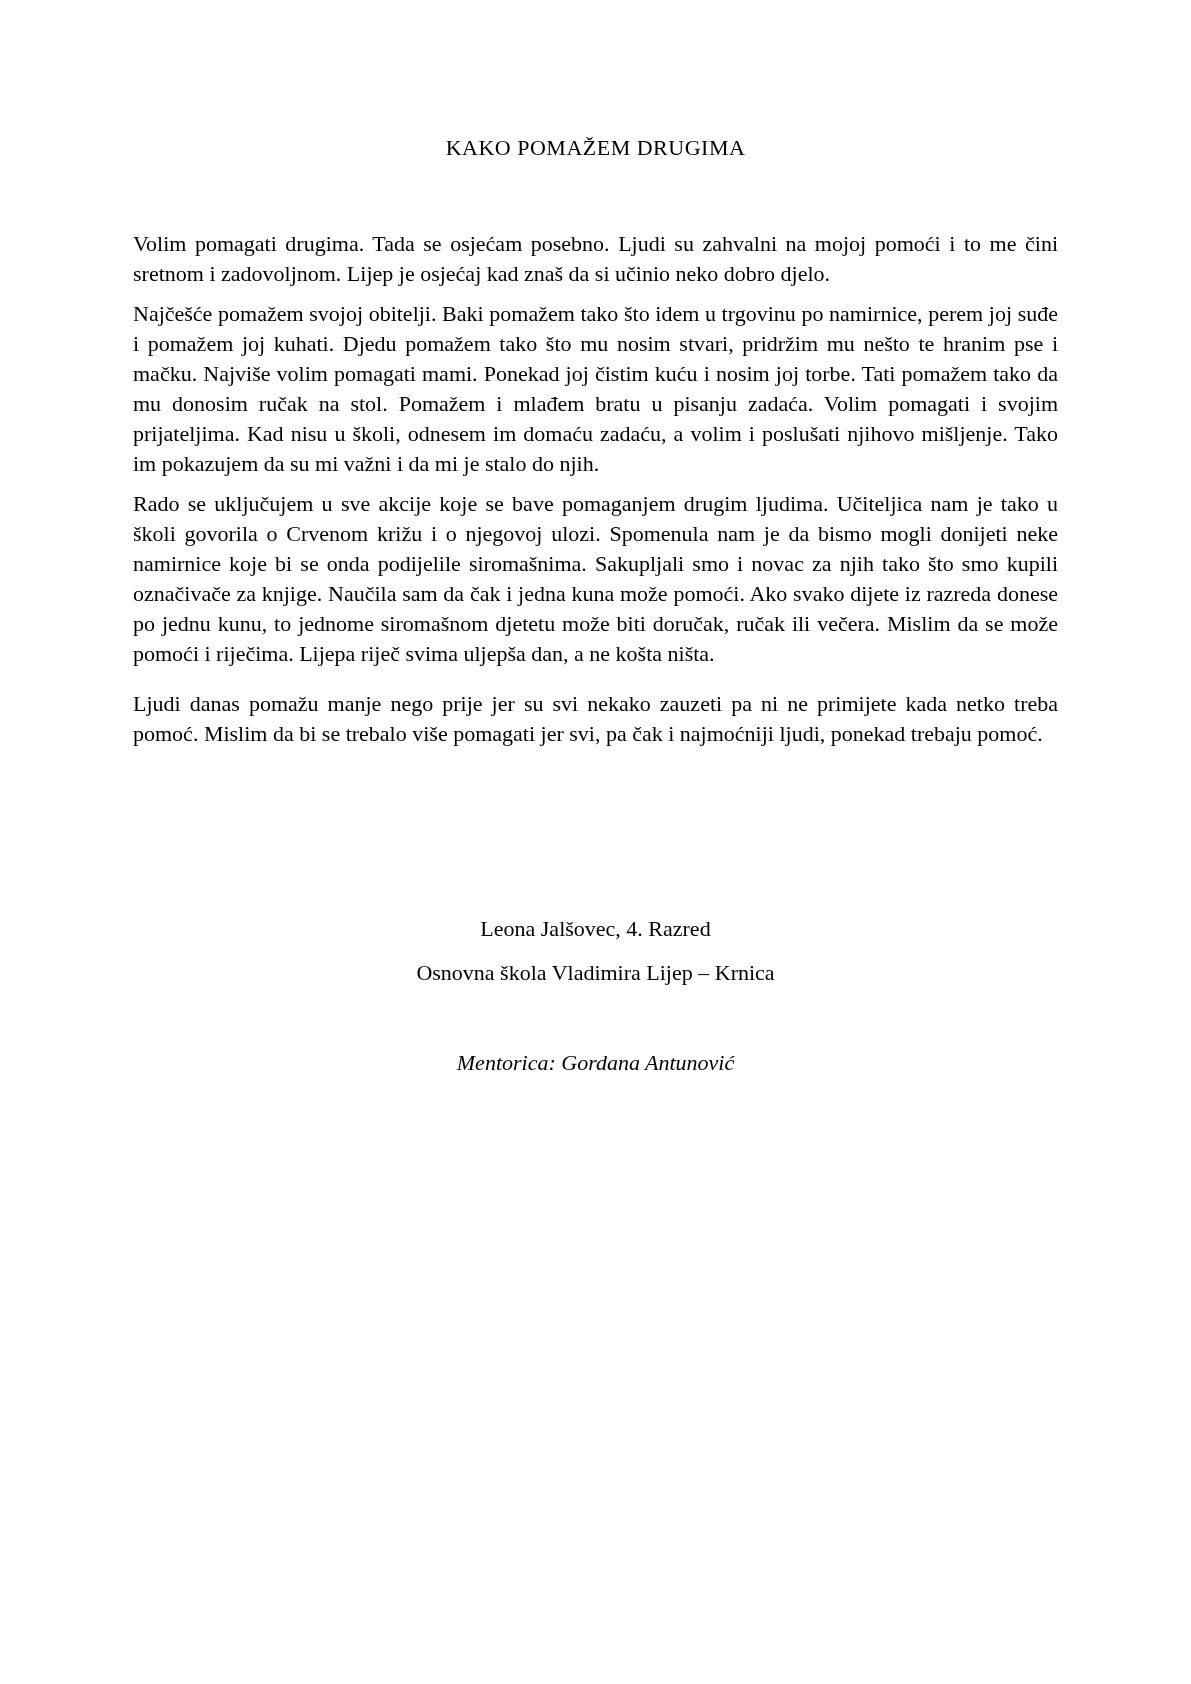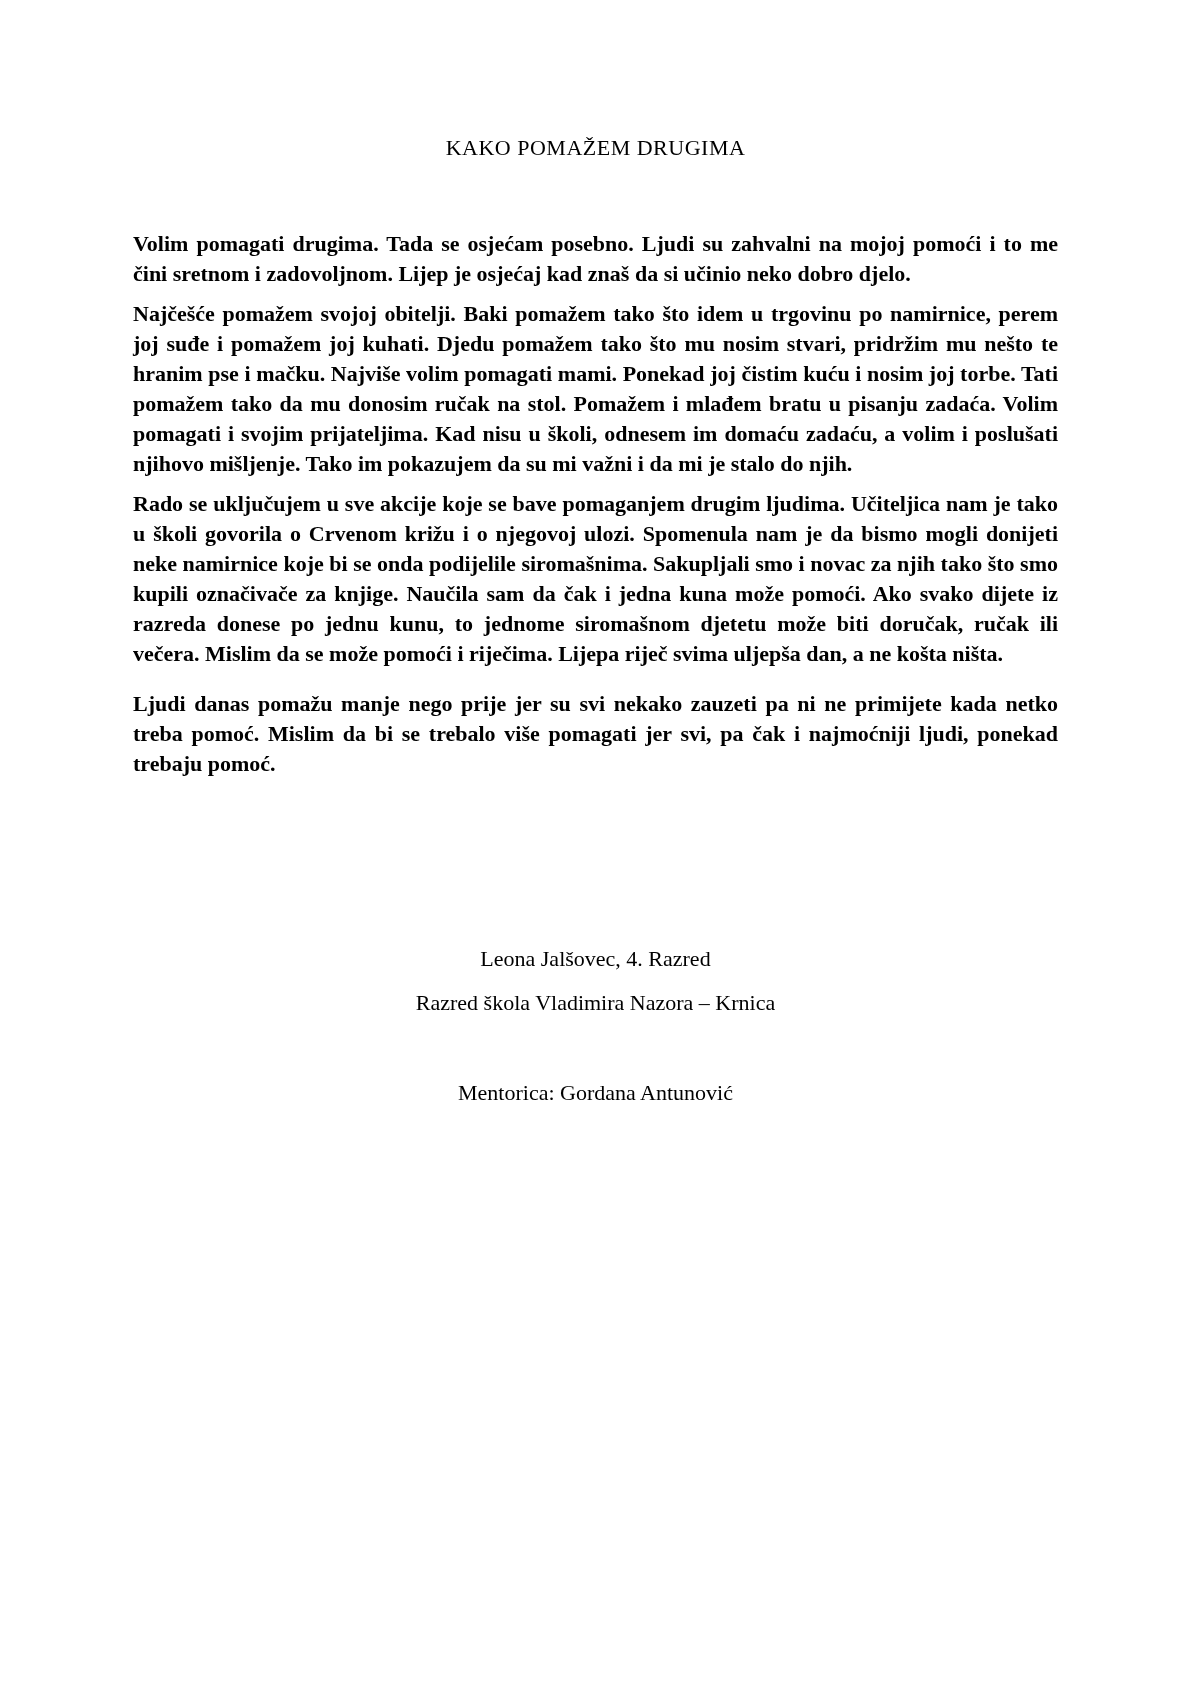--- a/index.html
+++ b/index.html
@@ -26,53 +26,53 @@
     text-align: center;
     font-size: 22px;
     font-weight: normal;
     margin: 0 0 66px 0;
     letter-spacing: 0.5px;
   }
   .essay p {
     margin: 0 0 10px 0;
     text-align: justify;
     text-justify: inter-word;
-    font-weight: bold;
   }
   .essay p.last-body-para {
     margin-top: 20px;
     margin-bottom: 8px;
   }
   .attribution {
     margin-top: 165px;
     text-align: center;
   }
   .attribution .attr-line {
     line-height: 30px;
   }
   .attribution .attr-school {
     margin-top: 14px;
   }
   .attribution .attr-mentor {
     margin-top: 60px;
+    font-style: italic;
   }
 </style>
 </head>
 <body>
 
 <div class="page">
 
   <h1 class="doc-title">KAKO POMAŽEM DRUGIMA</h1>
 
   <div class="essay">
     <p>Volim pomagati drugima. Tada se osjećam posebno. Ljudi su zahvalni na mojoj pomoći i to me čini sretnom i zadovoljnom. Lijep je osjećaj kad znaš da si učinio neko dobro djelo.</p>
     <p>Najčešće pomažem svojoj obitelji. Baki pomažem tako što idem u trgovinu po namirnice, perem joj suđe i pomažem joj kuhati. Djedu pomažem tako što mu nosim stvari, pridržim mu nešto te hranim pse i mačku. Najviše volim pomagati mami. Ponekad joj čistim kuću i nosim joj torbe. Tati pomažem tako da mu donosim ručak na stol. Pomažem i mlađem bratu u pisanju zadaća. Volim pomagati i svojim prijateljima. Kad nisu u školi, odnesem im domaću zadaću, a volim i poslušati njihovo mišljenje. Tako im pokazujem da su mi važni i da mi je stalo do njih.</p>
     <p>Rado se uključujem u sve akcije koje se bave pomaganjem drugim ljudima. Učiteljica nam je tako u školi govorila o Crvenom križu i o njegovoj ulozi. Spomenula nam je da bismo mogli donijeti neke namirnice koje bi se onda podijelile siromašnima. Sakupljali smo i novac za njih tako što smo kupili označivače za knjige. Naučila sam da čak i jedna kuna može pomoći. Ako svako dijete iz razreda donese po jednu kunu, to jednome siromašnom djetetu može biti doručak, ručak ili večera. Mislim da se može pomoći i riječima. Lijepa riječ svima uljepša dan, a ne košta ništa.</p>
     <p class="last-body-para">Ljudi danas pomažu manje nego prije jer su svi nekako zauzeti pa ni ne primijete kada netko treba pomoć. Mislim da bi se trebalo više pomagati jer svi, pa čak i najmoćniji ljudi, ponekad trebaju pomoć.</p>
   </div>
 
   <div class="attribution">
     <div class="attr-line attr-author">Leona Jalšovec, 4. Razred</div>
-    <div class="attr-line attr-school">Razred škola Vladimira Nazora – Krnica</div>
+    <div class="attr-line attr-school">Osnovna škola Vladimira Lijep – Krnica</div>
     <div class="attr-line attr-mentor">Mentorica: Gordana Antunović</div>
   </div>
 
 </div>
 
 </body></html>

